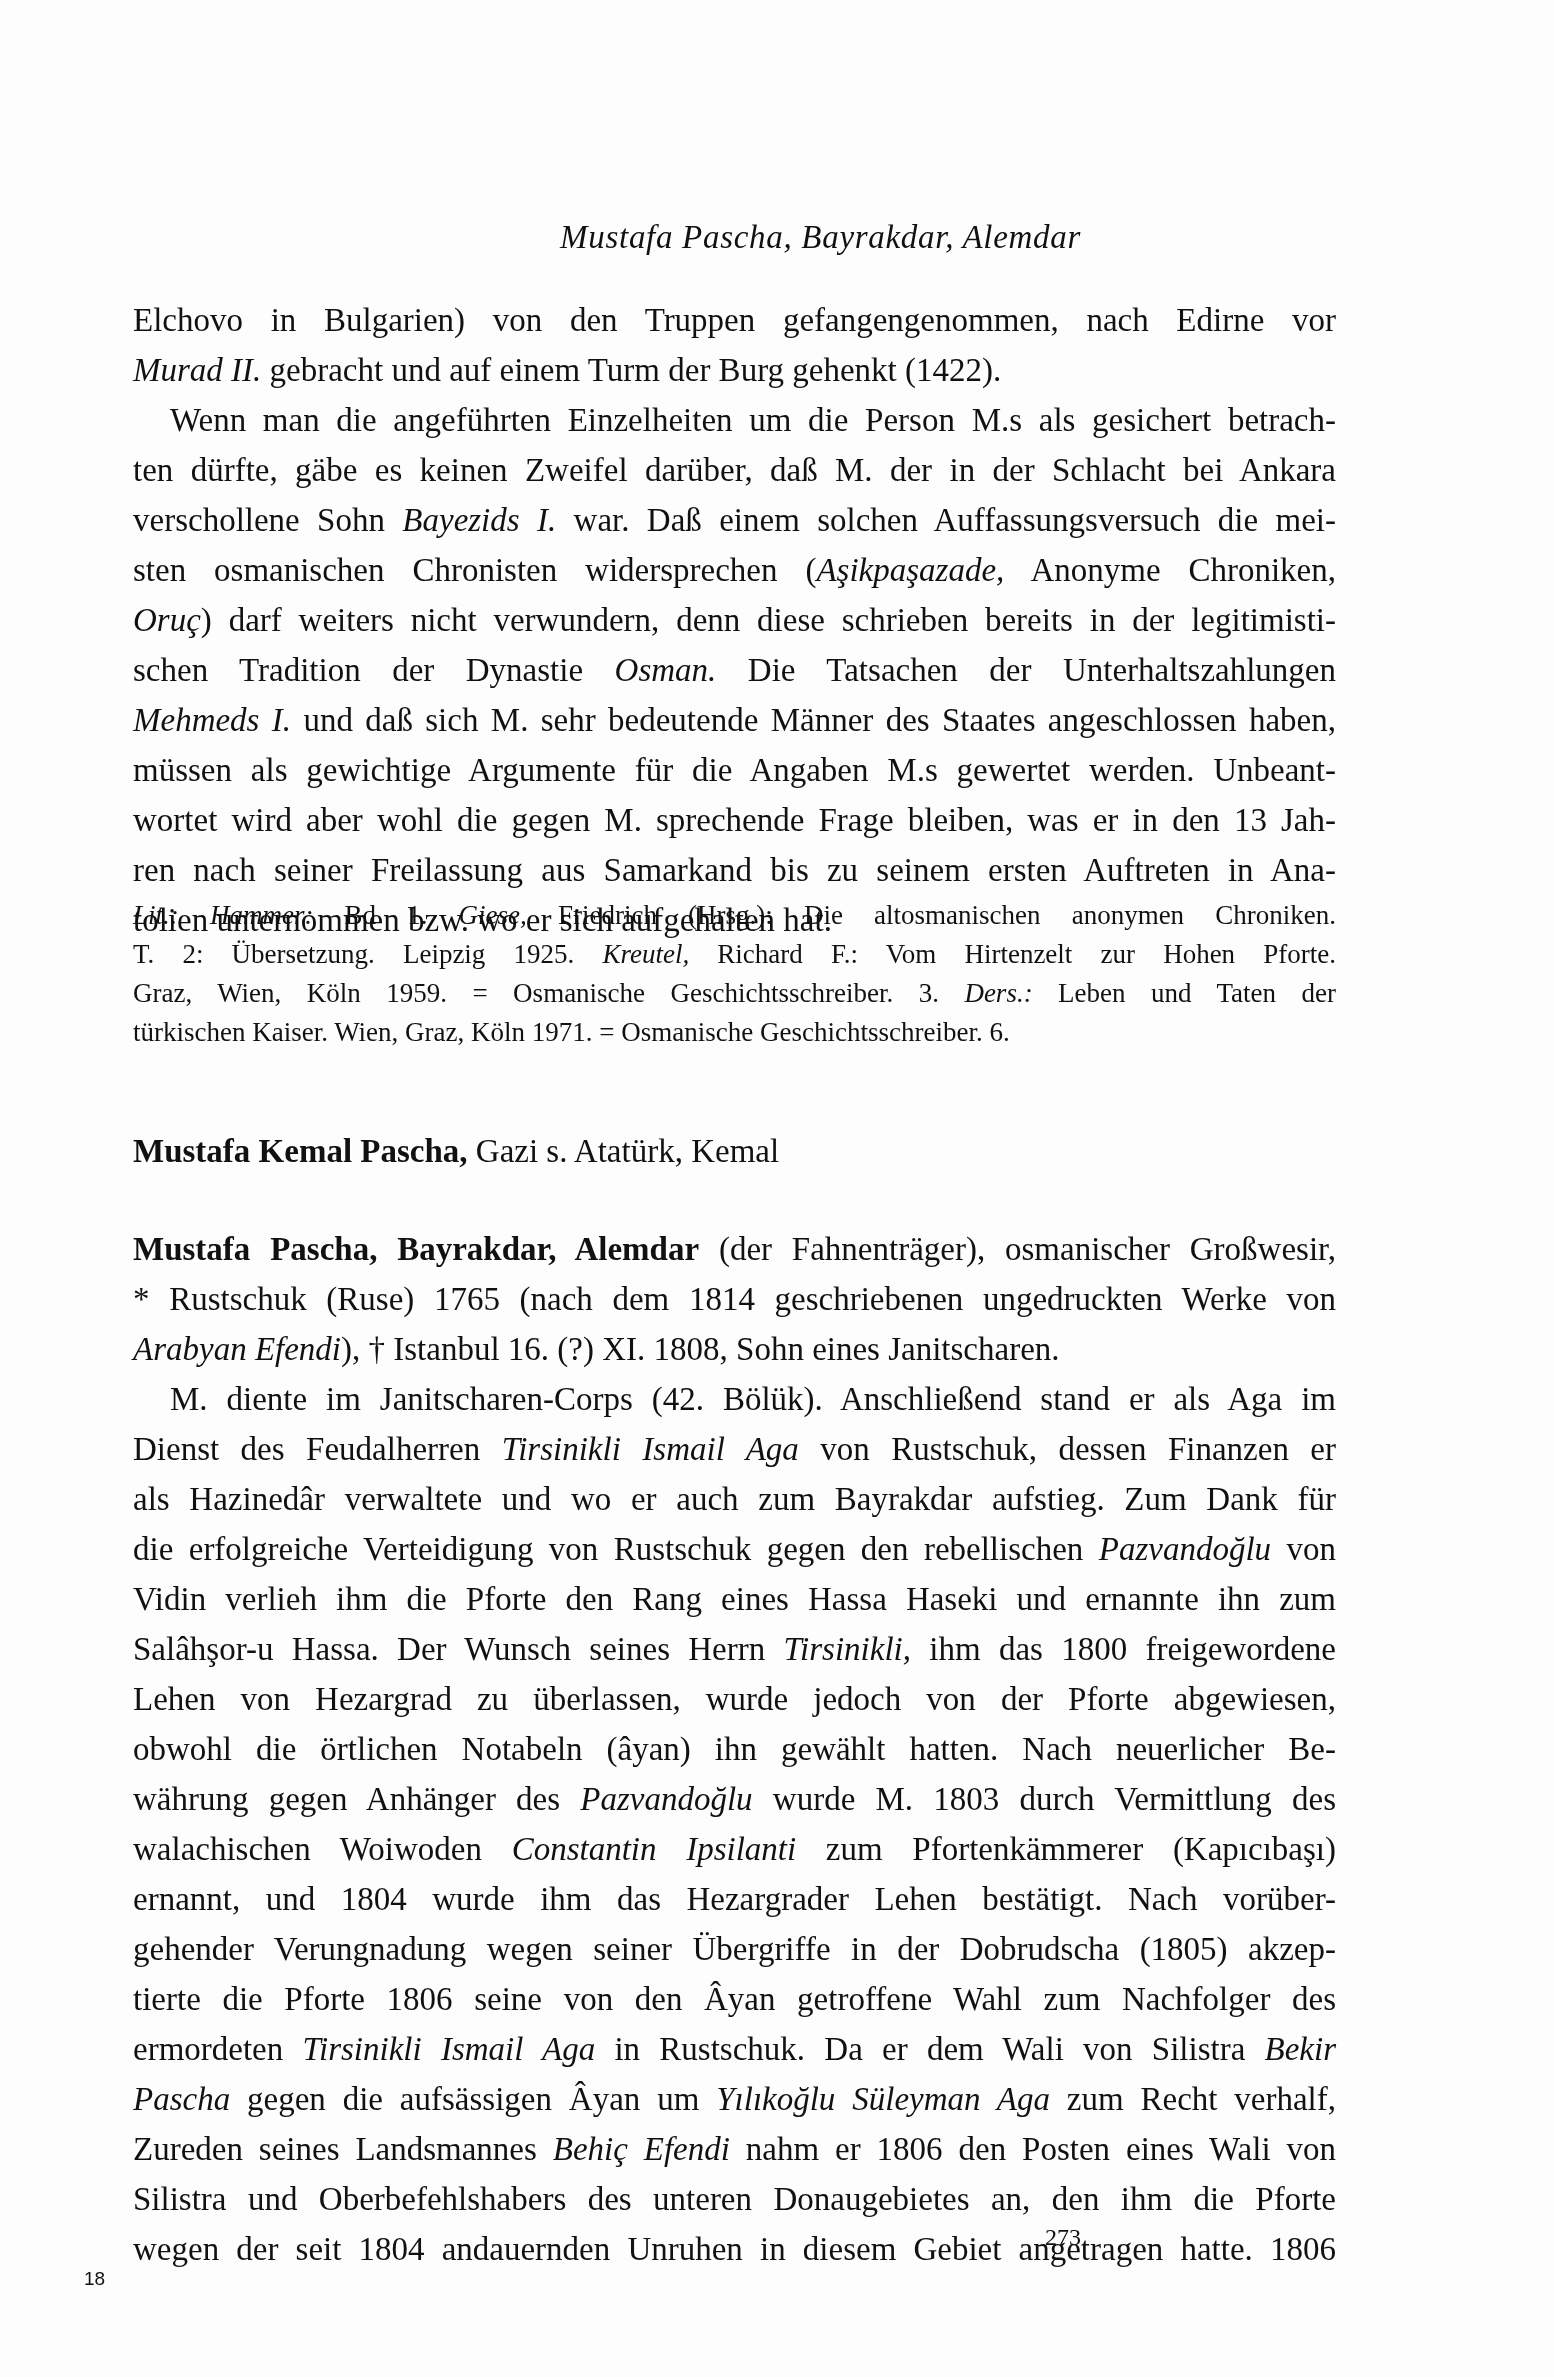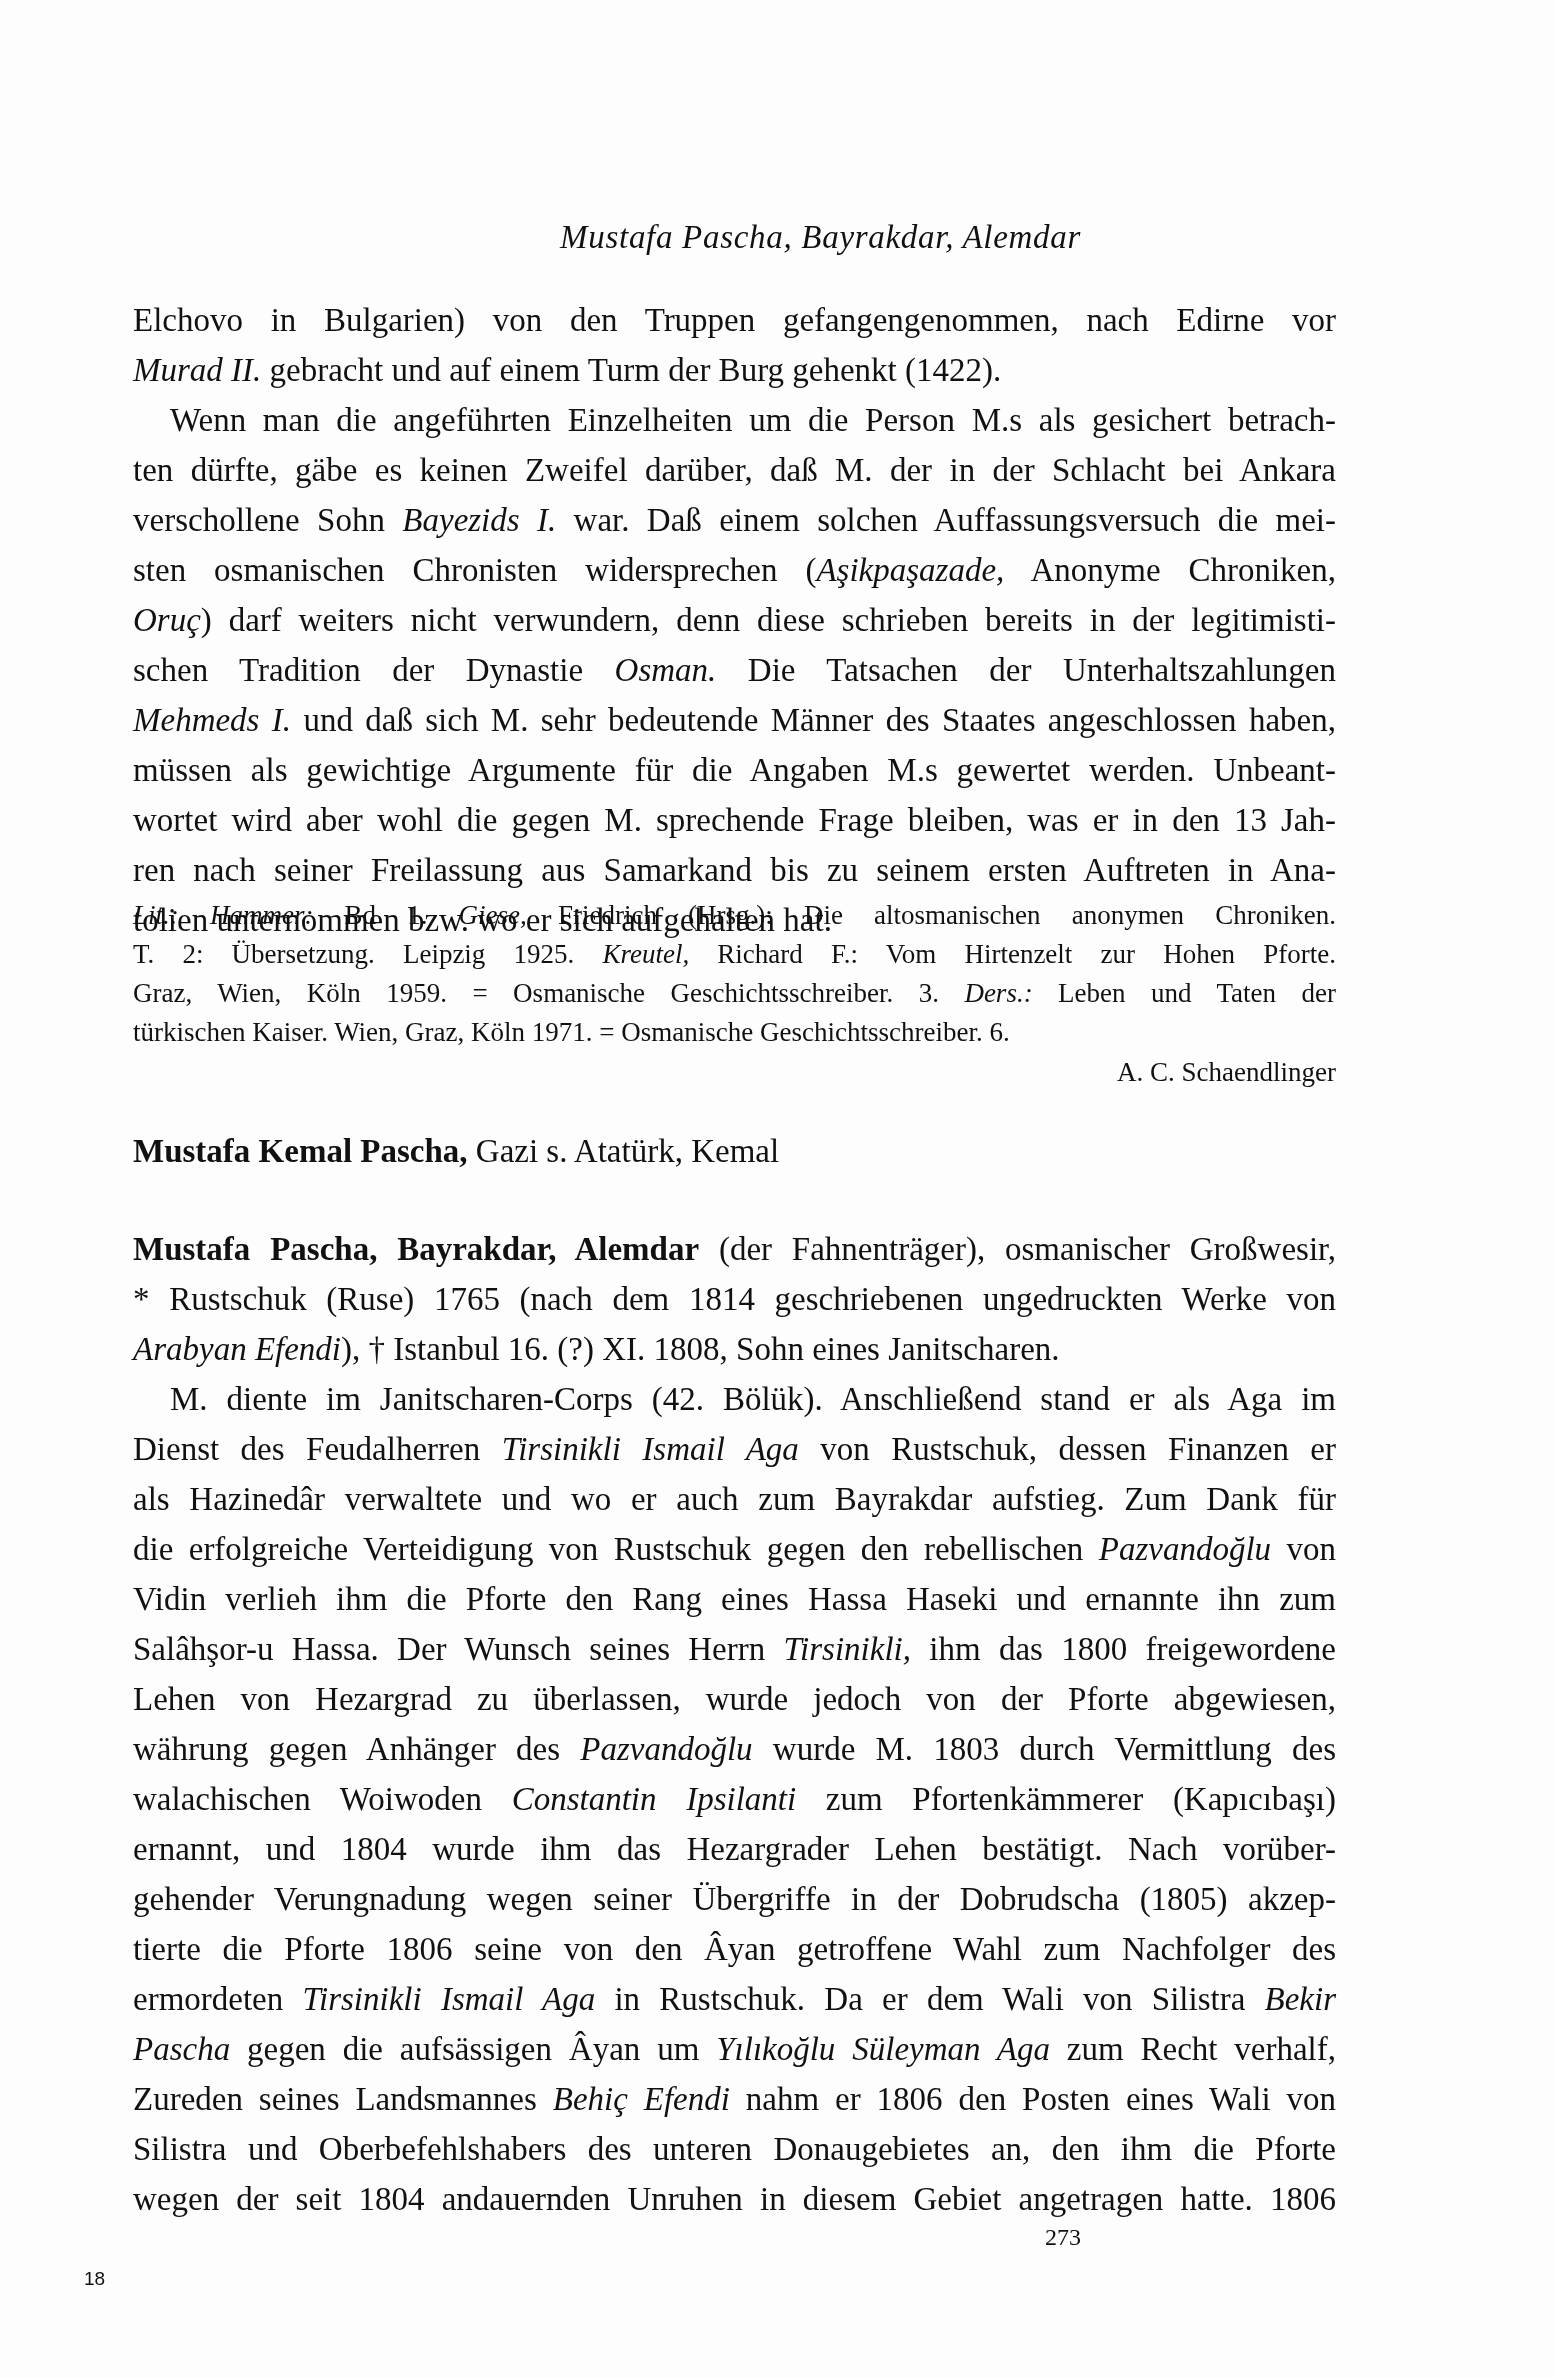--- a/index.html
+++ b/index.html
@@ -60,39 +60,37 @@
       <span class="line"><span>ren nach seiner Freilassung aus Samarkand bis zu seinem ersten Auftreten in Ana-</span></span>
       <span class="line last"><span>tolien unternommen bzw. wo er sich aufgehalten hat.</span></span>
     </div>
 
   <div class="textblock lit" id="block-lit" style="top:896px;">
   <span class="line"><span class="i">Lit.:</span><span> </span><span class="i">Hammer:</span><span> Bd 1. </span><span class="i">Giese,</span><span> Friedrich (Hrsg.): Die altosmanischen anonymen Chroniken.</span></span>
       <span class="line"><span>T. 2: Übersetzung. Leipzig 1925. </span><span class="i">Kreutel,</span><span> Richard F.: Vom Hirtenzelt zur Hohen Pforte.</span></span>
       <span class="line"><span>Graz, Wien, Köln 1959. = Osmanische Geschichtsschreiber. 3. </span><span class="i">Ders.:</span><span> Leben und Taten der</span></span>
       <span class="line last"><span>türkischen Kaiser. Wien, Graz, Köln 1971. = Osmanische Geschichtsschreiber. 6.</span></span>
     </div>
-  <div class="textblock lit" style="top:1053px;">
-    <span class="line author-sig">A. C. Schaendlinger</span>
-  </div>
 
   <div class="textblock" style="top:1126px;">
     <span class="line last"><span class="b">Mustafa Kemal Pascha,</span><span> Gazi s. Atatürk, Kemal</span></span>
   </div>
 
   <div class="textblock" id="block-bayrakdar" style="top:1224px;">
       <span class="line"><span class="b">Mustafa Pascha, Bayrakdar, Alemdar</span><span> (der Fahnenträger), osmanischer Großwesir,</span></span>
       <span class="line"><span>* Rustschuk (Ruse) 1765 (nach dem 1814 geschriebenen ungedruckten Werke von</span></span>
       <span class="line last"><span class="i">Arabyan Efendi</span><span>), † Istanbul 16. (?) XI. 1808, Sohn eines Janitscharen.</span></span>
       <span class="line indent"><span>M. diente im Janitscharen-Corps (42. Bölük). Anschließend stand er als Aga im</span></span>
       <span class="line"><span>Dienst des Feudalherren </span><span class="i">Tirsinikli Ismail Aga</span><span> von Rustschuk, dessen Finanzen er</span></span>
       <span class="line"><span>als Hazinedâr verwaltete und wo er auch zum Bayrakdar aufstieg. Zum Dank für</span></span>
       <span class="line"><span>die erfolgreiche Verteidigung von Rustschuk gegen den rebellischen </span><span class="i">Pazvandoğlu</span><span> von</span></span>
       <span class="line"><span>Vidin verlieh ihm die Pforte den Rang eines Hassa Haseki und ernannte ihn zum</span></span>
       <span class="line"><span>Salâhşor-u Hassa. Der Wunsch seines Herrn </span><span class="i">Tirsinikli,</span><span> ihm das 1800 freigewordene</span></span>
       <span class="line"><span>Lehen von Hezargrad zu überlassen, wurde jedoch von der Pforte abgewiesen,</span></span>
+      <span class="line"><span>obwohl die örtlichen Notabeln (âyan) ihn gewählt hatten. Nach neuerlicher Be-</span></span>
       <span class="line"><span>währung gegen Anhänger des </span><span class="i">Pazvandoğlu</span><span> wurde M. 1803 durch Vermittlung des</span></span>
       <span class="line"><span>walachischen Woiwoden </span><span class="i">Constantin Ipsilanti</span><span> zum Pfortenkämmerer (Kapıcıbaşı)</span></span>
       <span class="line"><span>ernannt, und 1804 wurde ihm das Hezargrader Lehen bestätigt. Nach vorüber-</span></span>
       <span class="line"><span>gehender Verungnadung wegen seiner Übergriffe in der Dobrudscha (1805) akzep-</span></span>
       <span class="line"><span>tierte die Pforte 1806 seine von den Âyan getroffene Wahl zum Nachfolger des</span></span>
       <span class="line"><span>ermordeten </span><span class="i">Tirsinikli Ismail Aga</span><span> in Rustschuk. Da er dem Wali von Silistra </span><span class="i">Bekir</span></span>
       <span class="line"><span class="i">Pascha</span><span> gegen die aufsässigen Âyan um </span><span class="i">Yılıkoğlu Süleyman Aga</span><span> zum Recht verhalf,</span></span>
       <span class="line"><span>Zureden seines Landsmannes </span><span class="i">Behiç Efendi</span><span> nahm er 1806 den Posten eines Wali von</span></span>
       <span class="line"><span>Silistra und Oberbefehlshabers des unteren Donaugebietes an, den ihm die Pforte</span></span>
       <span class="line"><span>wegen der seit 1804 andauernden Unruhen in diesem Gebiet angetragen hatte. 1806</span></span>

